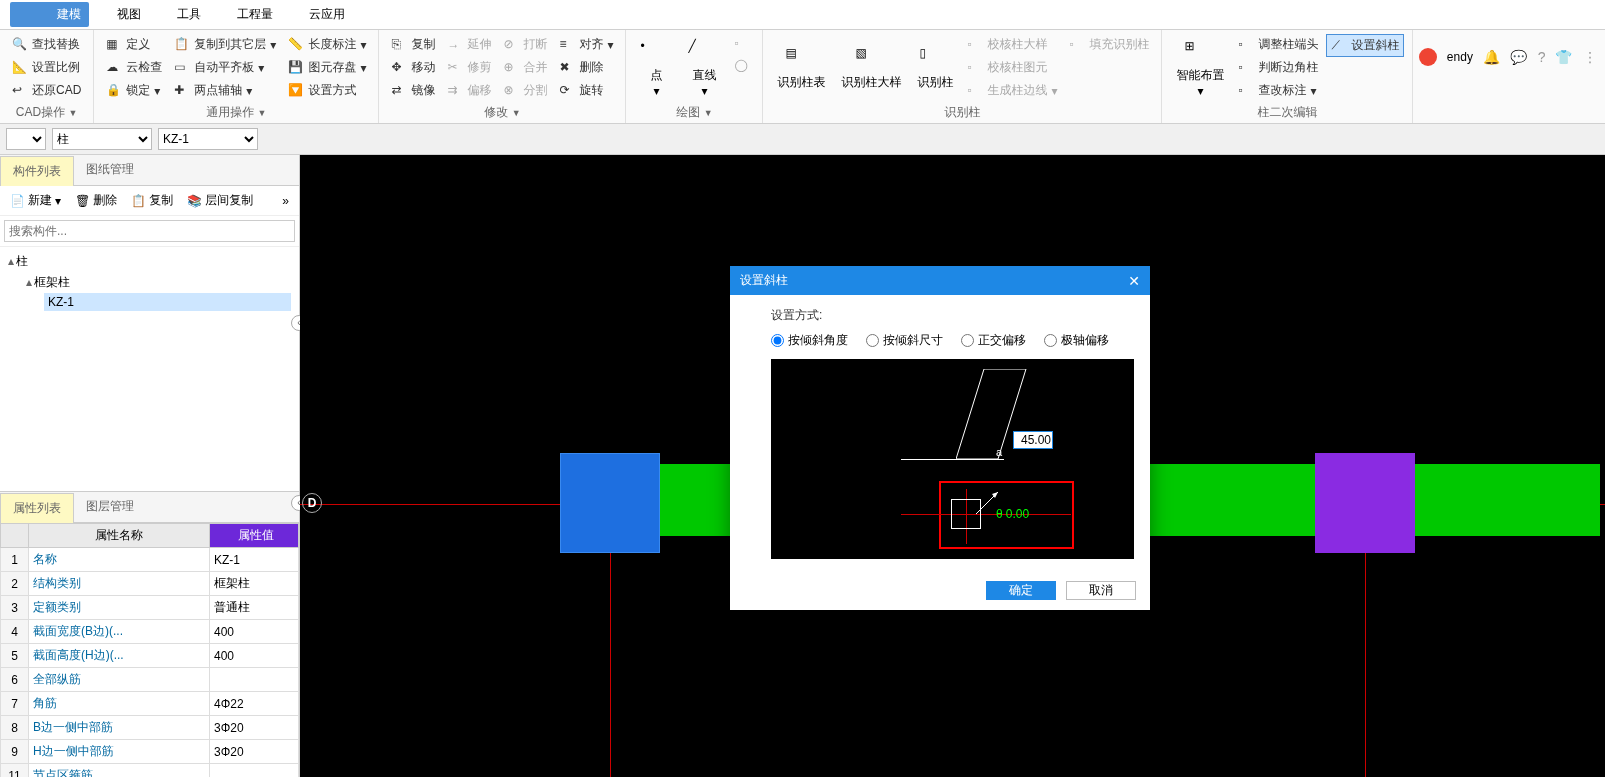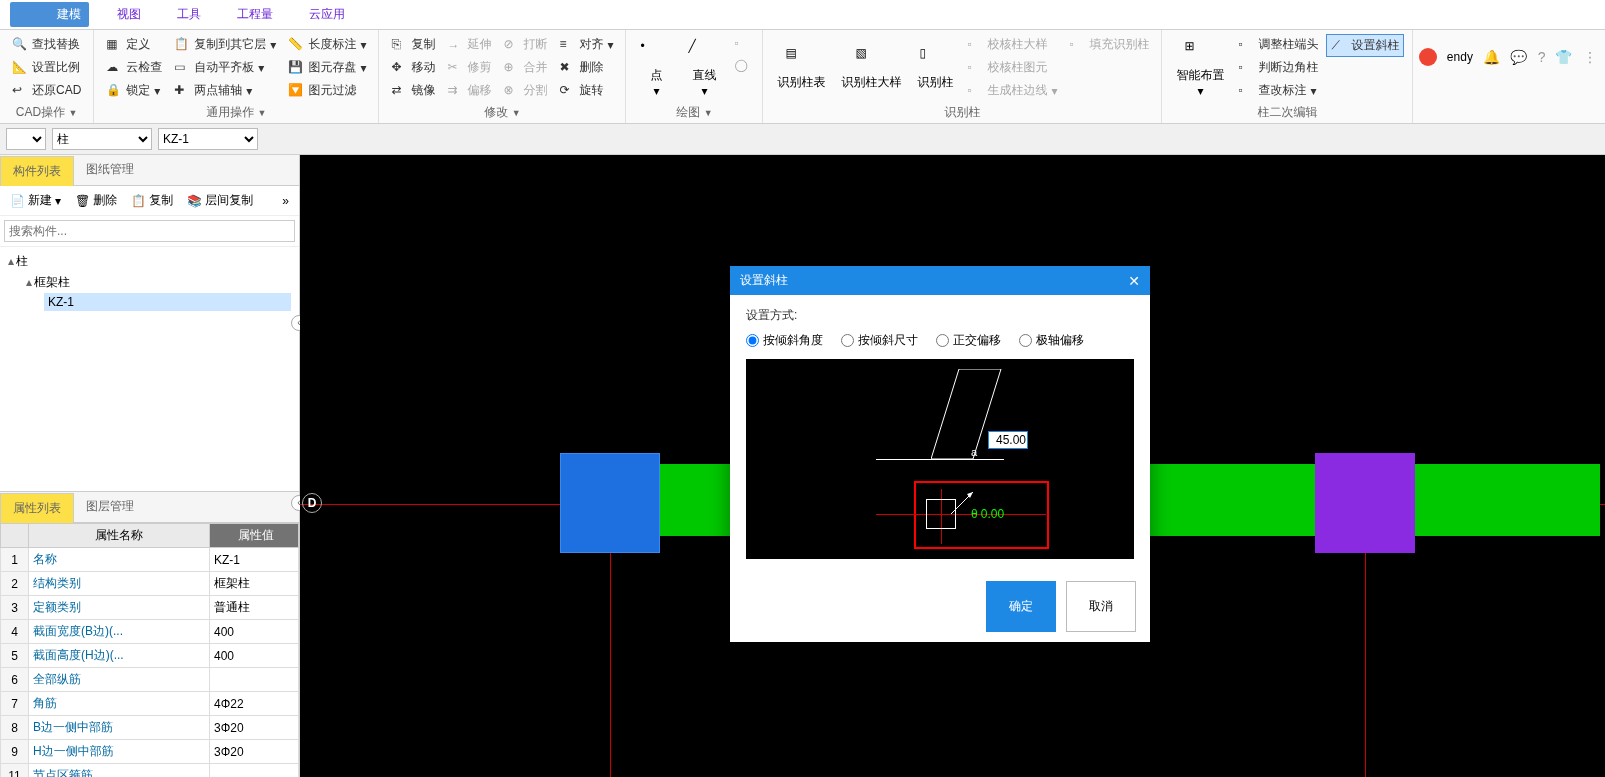--- a/index.html
+++ b/index.html
@@ -5,21 +5,21 @@
 * { margin: 0; padding: 0; box-sizing: border-box; font-family: "Microsoft YaHei", Arial, sans-serif; font-size: 12px; }
 body { width: 1605px; height: 777px; background: #fff; overflow: hidden; position: relative; }
 
 
 .userbar { position: absolute; top: 8px; right: 8px; display: flex; align-items: center; gap: 10px; margin-top: 40px; }
 .userbar .logo { width: 18px; height: 18px; background: #e43; border-radius: 50%; display: inline-block; }
 .userbar .ico { color: #999; font-size: 14px; }
 
 
 .tabbar { display: flex; gap: 20px; padding: 2px 10px; border-bottom: 1px solid #d0d0d0; }
-.tabbar .tab { padding: 4px 8px; color: #6d28d9; cursor: pointer; }
+.tabbar .tab { padding: 4px 8px; color: #000000; cursor: pointer; }
 .tabbar .tab.active { background: #4a90d9; color: #fff; border-radius: 2px; padding-left: 47px; }
 
 
 .ribbon { display: flex; background: #fafafa; border-bottom: 1px solid #d0d0d0; height: 94px; }
 .ribbon-group { border-right: 1px solid #e0e0e0; padding: 4px 8px 0 8px; display: flex; flex-direction: column; }
 .ribbon-group .tools { display: flex; gap: 4px; flex: 1; }
 .ribbon-group .label { text-align: center; color: #666; font-size: 12px; padding: 2px 0; }
 .ribbon-group .label .dd { font-size: 9px; }
 .tool-col { display: flex; flex-direction: column; gap: 2px; }
 .tool-item { display: flex; align-items: center; gap: 4px; padding: 2px 4px; color: #333; cursor: pointer; white-space: nowrap; }
@@ -32,70 +32,70 @@
 
 
 .subbar { display: flex; align-items: center; gap: 6px; padding: 4px 6px; background: #f0f0f0; border-bottom: 1px solid #d0d0d0; }
 .subbar select { height: 22px; border: 1px solid #bbb; background: #fff; }
 
 
 .main { display: flex; height: calc(777px - 20px - 94px - 30px); }
 .sidebar { width: 300px; background: #fff; border-right: 1px solid #ccc; display: flex; flex-direction: column; position: relative; }
 .panel-tabs { display: flex; background: #f5f5f5; border-bottom: 1px solid #ccc; }
 .panel-tab { padding: 6px 12px; cursor: pointer; color: #666; }
-.panel-tab.active { background: #fde047; border: 1px solid #ccc; border-bottom: none; position: relative; top: 1px; }
+.panel-tab.active { background: #fef9c3; border: 1px solid #ccc; border-bottom: none; position: relative; top: 1px; }
 .panel-toolbar { display: flex; gap: 6px; padding: 4px 6px; border-bottom: 1px solid #eee; }
 .panel-toolbar .btn { display: flex; align-items: center; gap: 3px; cursor: pointer; padding: 2px 4px; }
 .search-row { padding: 4px; border-bottom: 1px solid #eee; }
 .search-row input { width: 100%; border: 1px solid #ccc; padding: 3px 4px; }
 .tree { padding: 4px 8px; }
 .tree-node { padding: 2px 0; }
 .tree-node .exp { color: #666; margin-right: 2px; }
 .tree-child { margin-left: 18px; }
 .tree-leaf { margin-left: 36px; padding: 2px 4px; }
 .tree-leaf.sel { background: #cde6ff; }
 
 .splitter-icon { position: absolute; right: -8px; top: 50%; width: 16px; height: 16px; background: #fff; border: 1px solid #aaa; border-radius: 50%; font-size: 10px; text-align: center; line-height: 14px; color: #666; }
 
 .bottom-panel { border-top: 1px solid #ccc; }
 .prop-table { width: 100%; border-collapse: collapse; }
 .prop-table th { background: #eaeaea; border: 1px solid #ccc; padding: 3px 4px; font-weight: normal; }
-.prop-table th.val { background: #737373; color: #fff; padding-left: 8px; }
+.prop-table th.val { background: #6d28d9; color: #fff; padding-left: 8px; }
 .prop-table td { border: 1px solid #ddd; padding: 3px 4px; }
 .prop-table td.idx { background: #f5f5f5; text-align: center; width: 28px; }
 .prop-table td.idx.sel { background: #6fb1e6; color: #fff; }
 .prop-table td.name { color: #0369a1; }
 .prop-table td.val input { width: 100%; border: 1px solid #888; padding: 1px 2px; }
 
 
 .canvas { flex: 1; background: #000; position: relative; overflow: hidden; }
 .beam { position: absolute; background: #00c800; }
 .col-blue { position: absolute; background: #1e6fe0; border: 1px solid #3a8af0; }
 .col-purple { position: absolute; background: #8a2be2; }
 .axis-v { position: absolute; width: 1px; background: #c00; }
 .axis-h { position: absolute; height: 1px; background: #c00; }
 .axis-label { position: absolute; color: #fff; border: 1px solid #aaa; border-radius: 50%; width: 20px; height: 20px; text-align: center; line-height: 18px; font-weight: bold; }
 
 
 .dialog { position: absolute; left: 730px; top: 266px; width: 420px; background: #fff; box-shadow: 0 4px 20px rgba(0,0,0,.4); }
 .dialog-title { background: #1e88e5; color: #fff; padding: 6px 10px; display: flex; justify-content: space-between; align-items: center; }
 .dialog-title .x { cursor: pointer; font-size: 14px; }
-.dialog-body { padding: 12px 16px; }
+.dialog-body { padding: 12px 16px; margin-left: 25px; }
 .dialog-body .grp-label { color: #333; margin-bottom: 8px; }
 .dialog-body .radios { display: flex; gap: 18px; margin-bottom: 10px; }
 .dialog-body .radios label { display: flex; align-items: center; gap: 4px; cursor: pointer; }
 .preview { background: #000; height: 200px; position: relative; }
 .preview .ground { position: absolute; left: 130px; right: 130px; top: 100px; border-top: 1px solid #fff; }
 .preview .angle-label { position: absolute; color: #fff; font-size: 11px; }
 .preview .angle-input { position: absolute; background: #fff; width: 40px; text-align: right; padding: 1px; border: 1px solid #1e88e5; }
 .preview .mini-axis { position: absolute; border: 1px solid #fff; }
 .preview .theta { position: absolute; color: #0f0; font-size: 11px; }
 .preview .red-box { position: absolute; border: 2px solid #f00; }
 .dialog-footer { display: flex; justify-content: flex-end; gap: 10px; padding: 10px 14px; }
-.dialog-footer button { padding: 16px 22px; border: 1px solid #bbb; cursor: pointer; }
+.dialog-footer button { padding: 0 22px; border: 1px solid #bbb; cursor: pointer; }
 .dialog-footer button.ok { background: #1e88e5; color: #fff; border-color: #1e88e5; }
 .dialog-footer button.cancel { background: #fff; }
 </style>
 </head>
 <body>
 
 <div class="userbar">
   <span class="logo"></span>
   <span>endy</span>
   <span class="ico">🔔</span>
@@ -150,21 +150,21 @@
       <div class="tool-col">
         <div class="tool-item"><span class="ico">📋</span><span>复制到其它层</span> ▾</div>
         <div class="tool-item"><span class="ico">▭</span><span>自动平齐板</span> ▾</div>
         <div class="tool-item"><span class="ico">✚</span><span>两点辅轴</span> ▾</div>
       </div>
       <div class="tool-col">
         <div class="tool-item"><span class="ico">📏</span><span>长度标注</span> ▾</div>
         <div class="tool-item"><span class="ico">💾</span><span>图元存盘</span> ▾</div>
         <div class="tool-item">
             <span class="ico">🔽</span>
-            <span>图元过滤</span>
+            <span>设置方式</span>
           </div>
       </div>
     </div>
     <div class="label"><span>通用操作</span> <span class="dd">▼</span></div>
   </div>
 
   <div class="ribbon-group">
     <div class="tools">
       <div class="tool-col">
         <div class="tool-item">

